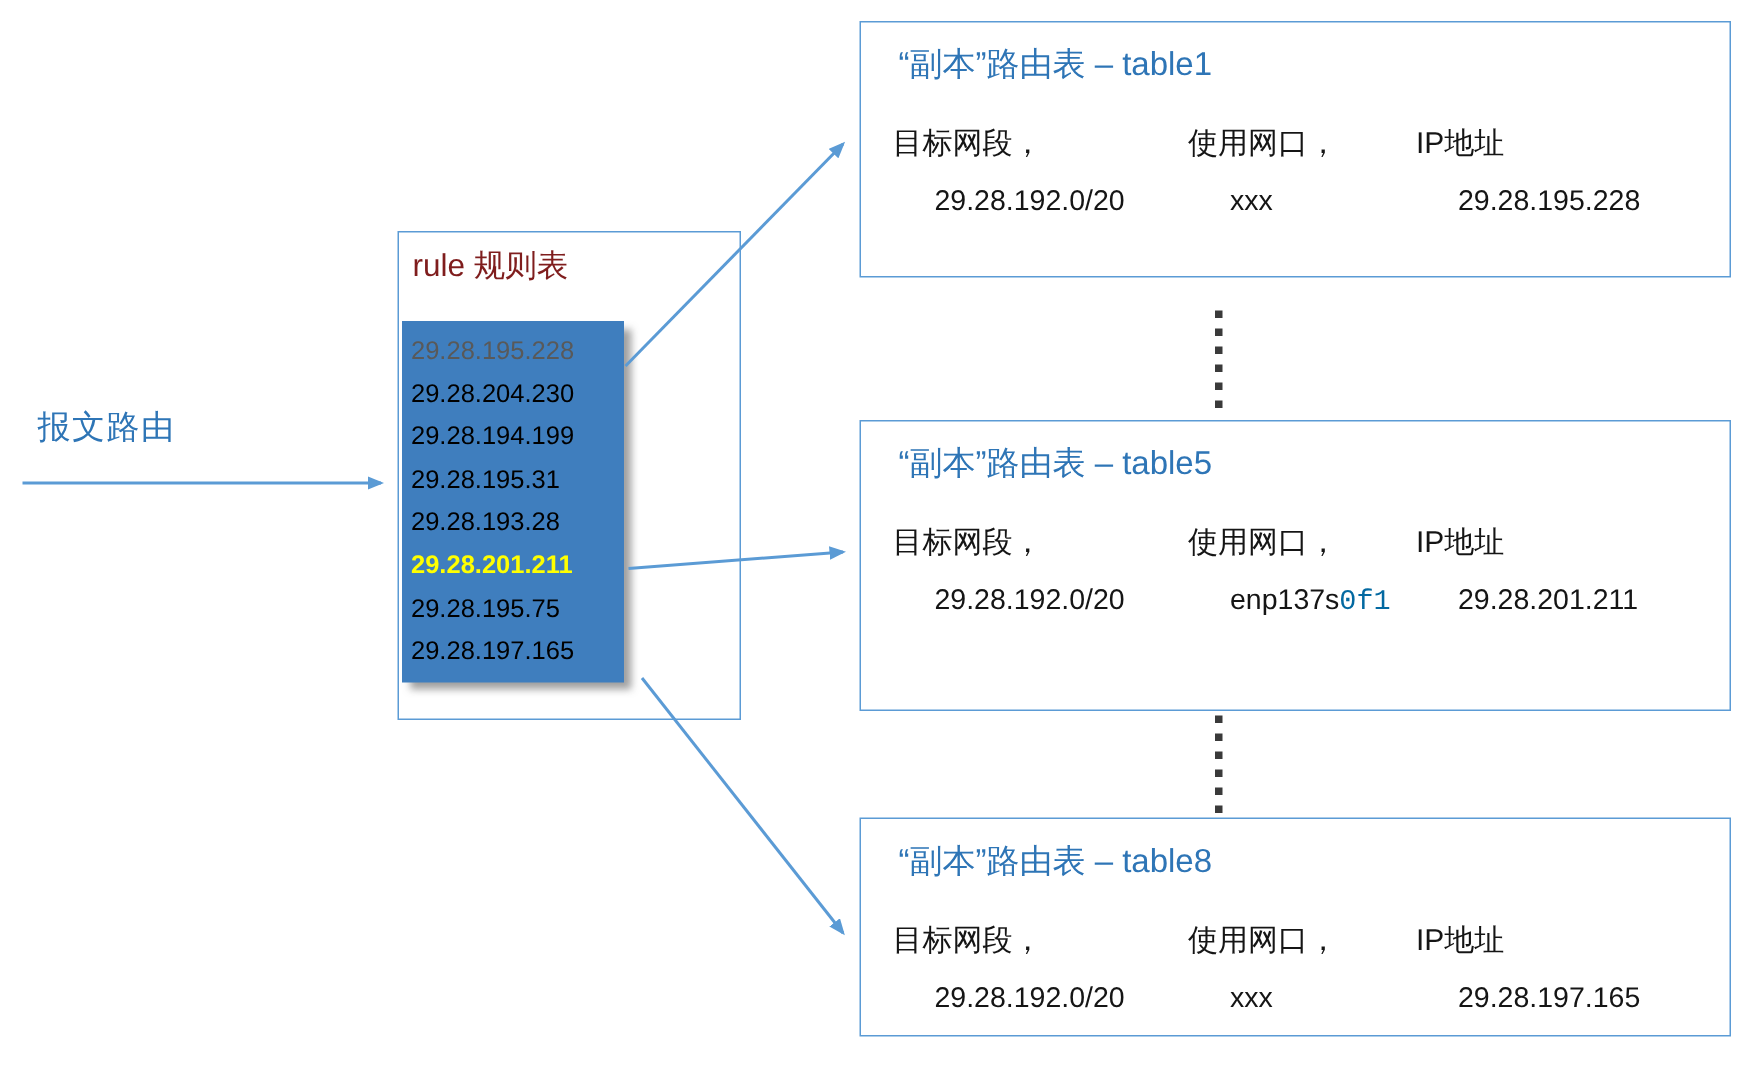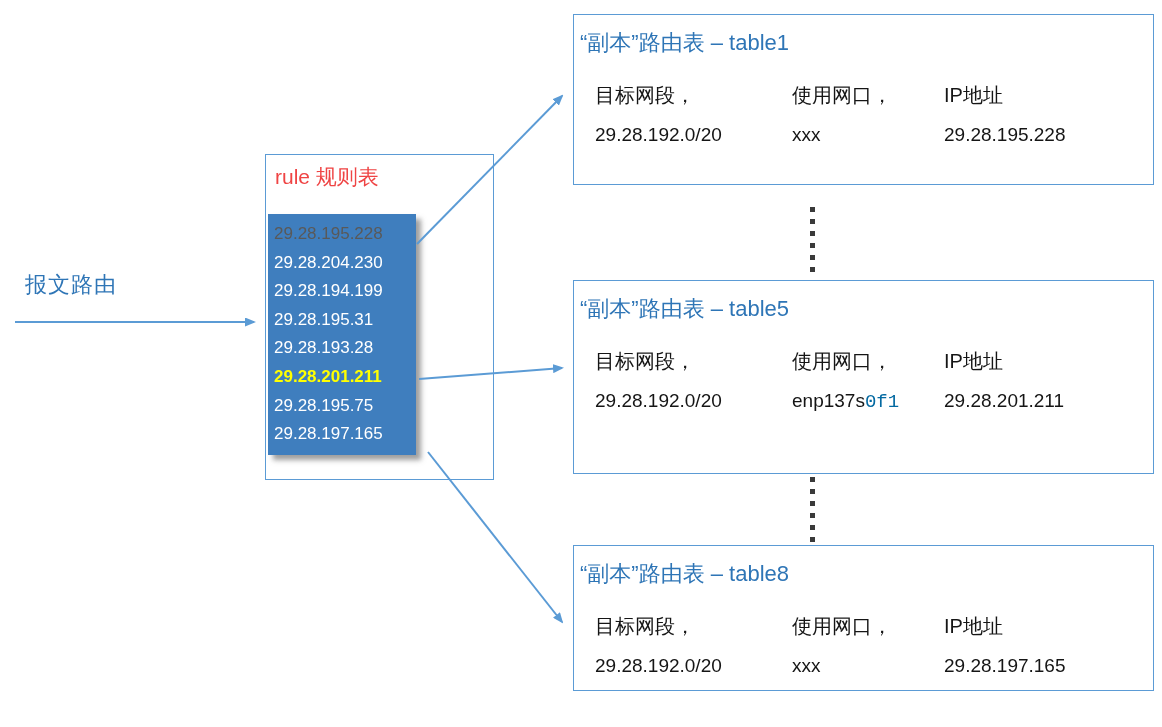--- a/index.html
+++ b/index.html
@@ -14,54 +14,54 @@
     font-size:22px; color:#2E75B6; letter-spacing:1px;
   }
 
   
   .rule-box {
     position:absolute; left:265px; top:154px; width:229px; height:326px;
     border:1.5px solid #5B9BD5; box-sizing:border-box; background:#ffffff;
   }
   .rule-title {
     position:absolute; left:9px; top:8px;
-    font-size:21px; color:#ef4444;
+    font-size:21px; color:#7f1d1d;
   }
   .ip-list {
     position:absolute; left:268px; top:214px; width:148px;
     padding:6px 0 6px 6px; box-sizing:border-box;
     background:#3F7EBE;
     box-shadow:5px 5px 5px rgba(80,80,80,0.55);
     z-index:2;
   }
   .ip-row {
     height:28.6px; line-height:28.6px;
-    font-size:17px; color:#ffffff; white-space:nowrap;
+    font-size:17px; color:#000000; white-space:nowrap;
   }
   .ip-row.muted { color:#595959; }
   .ip-row.highlight { color:#FFFF00; font-weight:bold; }
 
   
   .route-box {
     position:absolute; left:573px; width:581px;
     border:1.5px solid #5B9BD5; box-sizing:border-box; background:#ffffff;
   }
   .route-box.pos1 { top:14px;  height:171px; }
   .route-box.pos2 { top:280px; height:194px; }
   .route-box.pos3 { top:545px; height:146px; }
   .route-title {
-    margin:13px 0 0 6px;
+    margin:13px 0 0 25px;
     font-size:22px; color:#2E75B6;
   }
   .route-grid {
     display:grid; grid-template-columns:197px 152px auto;
     margin:24px 0 0 21px; row-gap:15px;
   }
   .route-grid .hdr { font-size:20px; color:#151515; }
-  .route-grid .val { font-size:19px; color:#151515; white-space:nowrap; }
+  .route-grid .val { font-size:19px; color:#151515; white-space:nowrap;margin-left:28px; }
   .red-part { color:#0369a1;font-family:Liberation Mono, monospace; }
 
   
   .dots {
     position:absolute; left:810px; display:flex; flex-direction:column; gap:7px;
   }
   .dots.sep1 { top:207px; }
   .dots.sep2 { top:477px; }
   .dots i { display:block; width:5px; height:5px; background:#3a3a3a; }
 

